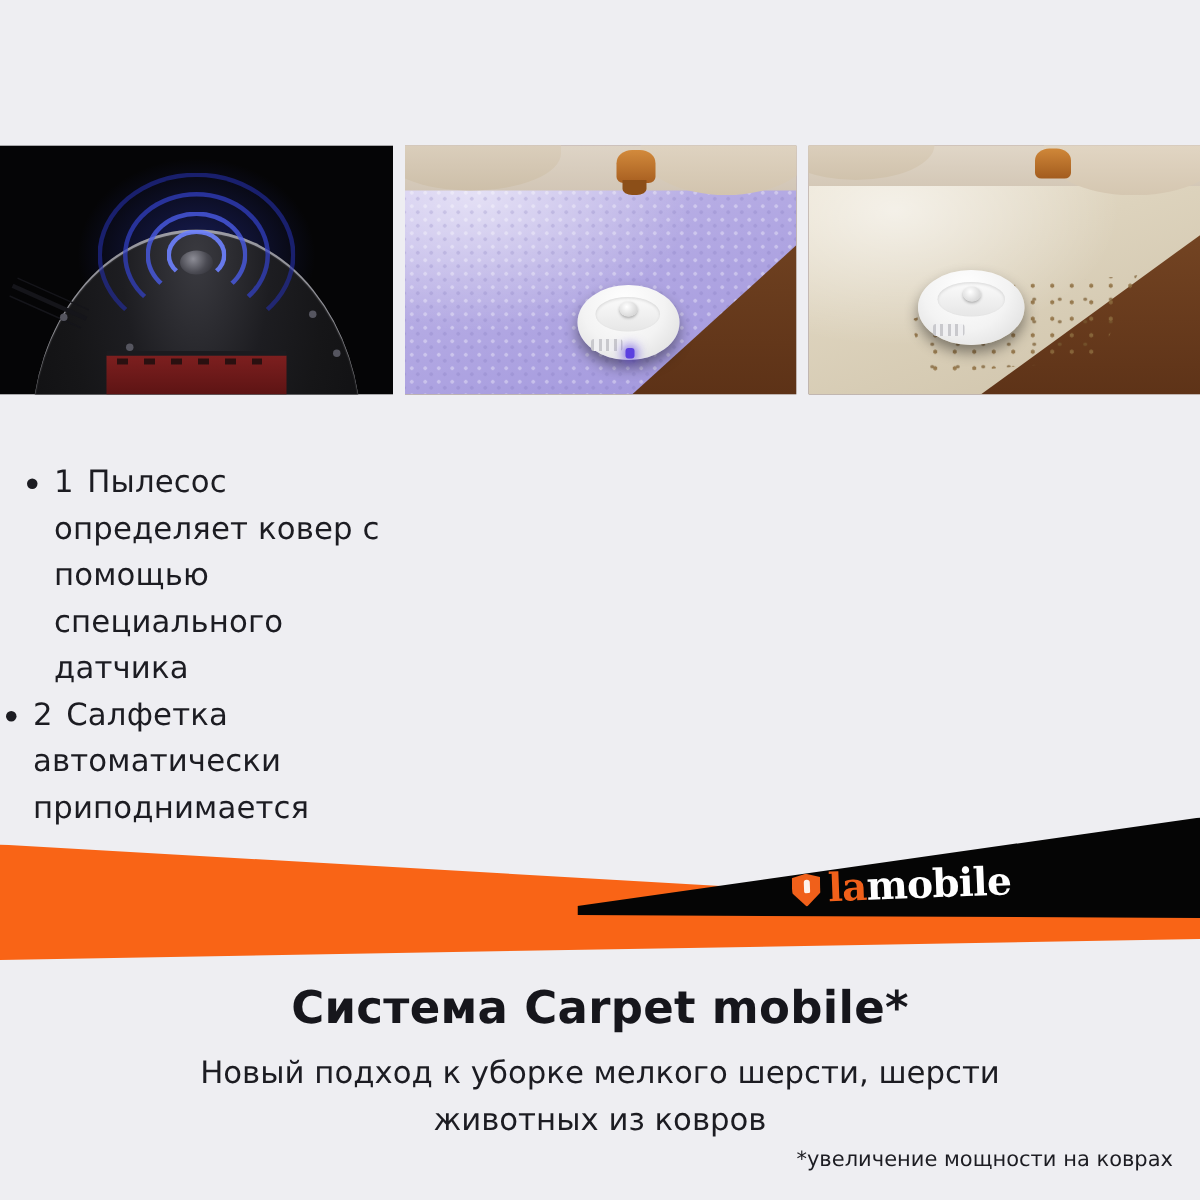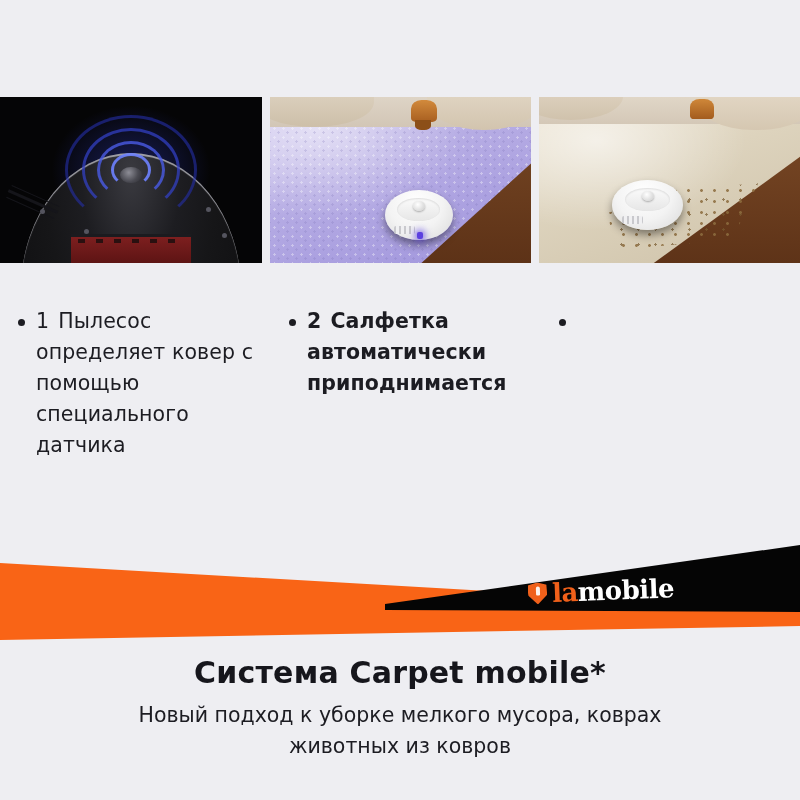--- a/index.html
+++ b/index.html
@@ -327,28 +327,29 @@
     clip-path: polygon(52% 56%, 84% 52%, 74% 86%, 30% 92%, 26% 70%);
   }
 
   
   .columns {
     position: absolute;
     left: 0;
     top: 306px;
     width: 800px;
     display: flex;
+    flex-direction: column;
   }
   .col {
     display: flex;
     align-items: flex-start;
     box-sizing: border-box;
   }
   .col-1 { width: 285px; padding-left: 18px; padding-right: 10px; }
-  .col-2 { width: 265px; padding-left: 4px;  padding-right: 10px; font-weight: bold; }
+  .col-2 { width: 265px; padding-left: 4px;  padding-right: 10px; }
   .col-3 { width: 250px; padding-left: 9px;  padding-right: 6px; }
 
   .bullet-dot {
     width: 7px;
     height: 7px;
     border-radius: 50%;
     background: #1c1c22;
     flex: 0 0 auto;
     margin-top: 13px;
     margin-right: 11px;
@@ -531,15 +532,16 @@
     <div class="banner-orange"></div>
     <div class="banner-black"></div>
   </div>
 
   <div class="logo">
     <span class="logo-shield"></span>
     <span class="logo-text"><span class="logo-la">la</span><span class="logo-mobile">mobile</span></span>
   </div>
 
   <div class="headline">Система Carpet mobile*</div>
-  <div class="subhead">Новый подход к уборке мелкого мусора, коврах животных из ковров</div>
+  <div class="subhead">Новый подход к уборке мелкого шерсти, шерсти животных из ковров</div>
+  <div class="footnote">*увеличение мощности на коврах</div>
 
 </div>
 
 </body></html>

